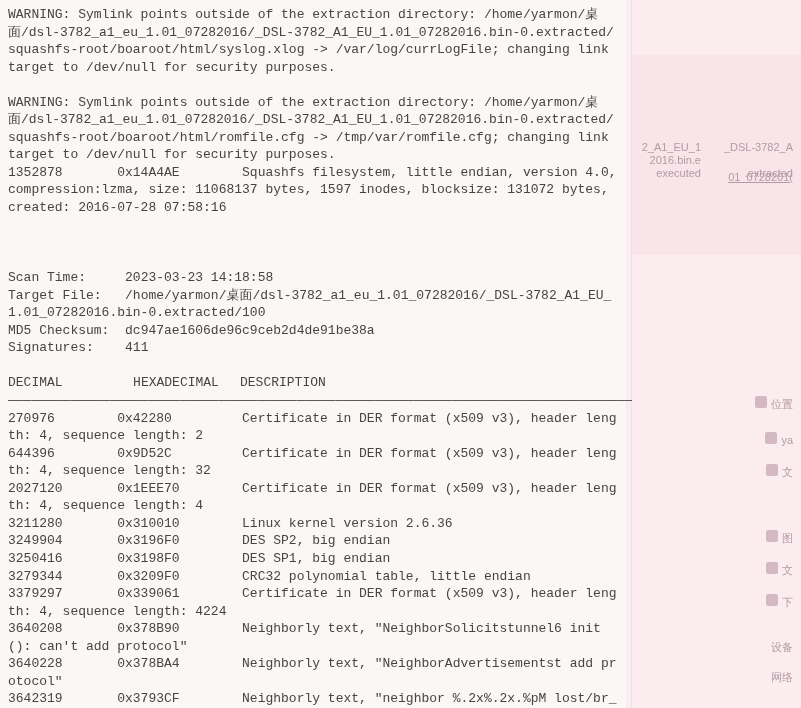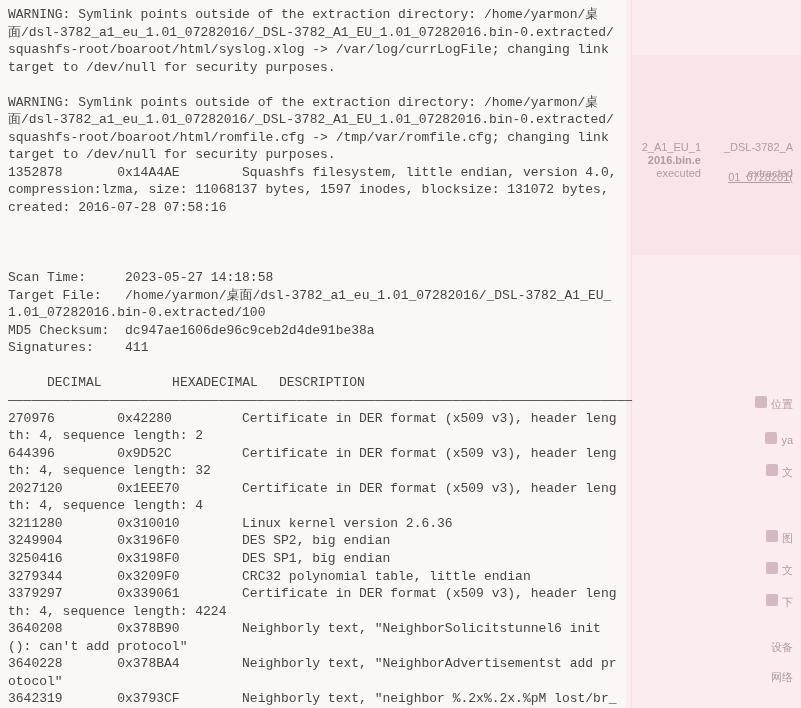--- a/index.html
+++ b/index.html
@@ -67,42 +67,42 @@
     font-family: sans-serif;
     white-space: nowrap;
   }
   .side-icon {
     width: 12px; height: 12px;
     background: #d4b8c2;
     display: inline-block;
     margin-right: 4px;
     border-radius: 2px;
   }
-  .col-decimal { display:inline-block; width:104px;margin-left:39px; }
+  .col-decimal { display:inline-block; width:104px; }
   .col-hex { display:inline-block; width:128px;text-align:center; }
 </style>
 </head>
 <body>
 
 <div class="bg-layer"></div>
 <div class="bg-right"></div>
 
 <div class="ghost" style="top:264px; left:115px;">DSL-3782_A1_EU_1.01_07282016.bin</div>
 <div class="ghost" style="top:296px; left:310px;">on uses many third-party utilities, whic</div>
 <div class="ghost" style="top:312px; left:360px;">utilities executed as the</div>
 <div class="ghost" style="top:328px; left:230px;">(binwalk itself must be run as root).</div>
 <div class="ghost" style="top:392px; left:18px;">File "/usr/lib/python3/dist-packages/binwalk/core/module.py", line 258, in __</div>
 <div class="ghost" style="top:490px; left:180px;">you wish to have extraction utilities executed</div>
 <div class="ghost" style="top:506px; left:180px;">--run-as=root' (binwalk itself must be run as root)."</div>
 <div class="ghost" style="top:538px; left:180px;">.ModuleException: Binwalk extraction uses many third-p</div>
 <div class="ghost" style="top:556px; left:160px;">, not be</div>
 <div class="ghost" style="top:572px; left:130px;">to</div>
 
 <div class="side-label" style="top:140px; right:100px;">2_A1_EU_1</div>
-<div class="side-label" style="top:153px; right:100px;font-weight:bold;">2016.bin.e</div>
+<div class="side-label" style="top:153px; right:100px;">2016.bin.e</div>
 <div class="side-label" style="top:166px; right:100px;">executed</div>
 <div class="side-label" style="top:140px; right:8px;">_DSL-3782_A</div>
 <div class="side-label" style="top:170px; right:8px;text-decoration:underline;">01_0728201(</div>
 <div class="side-label" style="top:166px; right:8px;">.extracted</div>
 
 <div class="side-label" style="top:396px; right:8px;"><span class="side-icon"></span><span>位置</span></div>
 <div class="side-label" style="top:432px; right:8px;"><span class="side-icon"></span><span>ya</span></div>
 <div class="side-label" style="top:464px; right:8px;"><span class="side-icon"></span><span>文</span></div>
 <div class="side-label" style="top:530px; right:8px;"><span class="side-icon"></span><span>图</span></div>
 <div class="side-label" style="top:562px; right:8px;"><span class="side-icon"></span><span>文</span></div>
@@ -118,21 +118,21 @@
   <span>帮助</span>
 </div>
 
 <div class="term"><span>WARNING: Symlink points outside of the extraction directory: /home/yarmon/桌面/dsl-3782_a1_eu_1.01_07282016/_DSL-3782_A1_EU_1.01_07282016.bin-0.extracted/squashfs-root/boaroot/html/syslog.xlog -&gt; /var/log/currLogFile; changing link target to /dev/null for security purposes.</span>
 
 <span>WARNING: Symlink points outside of the extraction directory: /home/yarmon/桌面/dsl-3782_a1_eu_1.01_07282016/_DSL-3782_A1_EU_1.01_07282016.bin-0.extracted/squashfs-root/boaroot/html/romfile.cfg -&gt; /tmp/var/romfile.cfg; changing link target to /dev/null for security purposes.</span>
 <span>1352878       0x14A4AE        Squashfs filesystem, little endian, version 4.0, compression:lzma, size: 11068137 bytes, 1597 inodes, blocksize: 131072 bytes, created: 2016-07-28 07:58:16</span>
 
 
 
-<span>Scan Time:</span>     <span>2023-05-27 14:18:58</span>
+<span>Scan Time:</span>     <span>2023-03-23 14:18:58</span>
 <span>Target File:</span>   <span>/home/yarmon/桌面/dsl-3782_a1_eu_1.01_07282016/_DSL-3782_A1_EU_1.01_07282016.bin-0.extracted/100</span>
 <span>MD5 Checksum:</span>  <span>dc947ae1606de96c9ceb2d4de91be38a</span>
 <span>Signatures:</span>    <span>411</span>
 
 <span class="col-decimal">DECIMAL</span><span class="col-hex">HEXADECIMAL</span><span>DESCRIPTION</span>
 <span>————————————————————————————————————————————————————————————————————————————————</span>
 <span id="rows-container">270976        0x42280         Certificate in DER format (x509 v3), header length: 4, sequence length: 2
 644396        0x9D52C         Certificate in DER format (x509 v3), header length: 4, sequence length: 32
 2027120       0x1EEE70        Certificate in DER format (x509 v3), header length: 4, sequence length: 4
 3211280       0x310010        Linux kernel version 2.6.36

